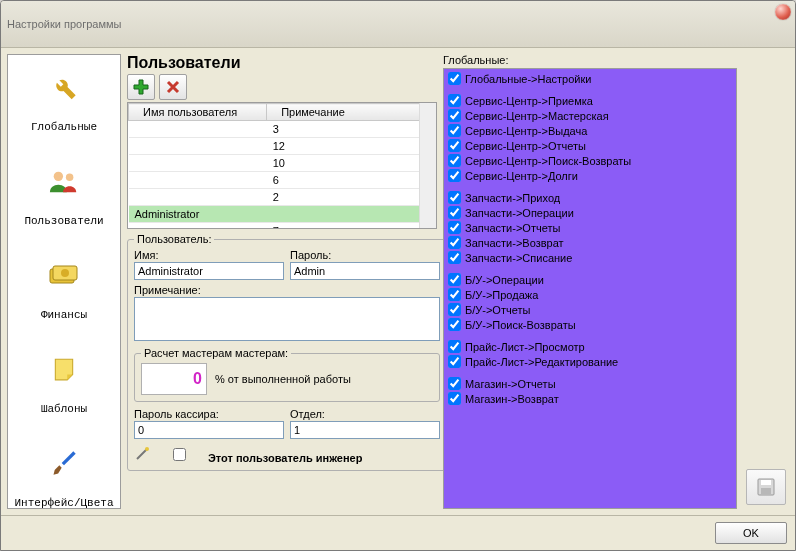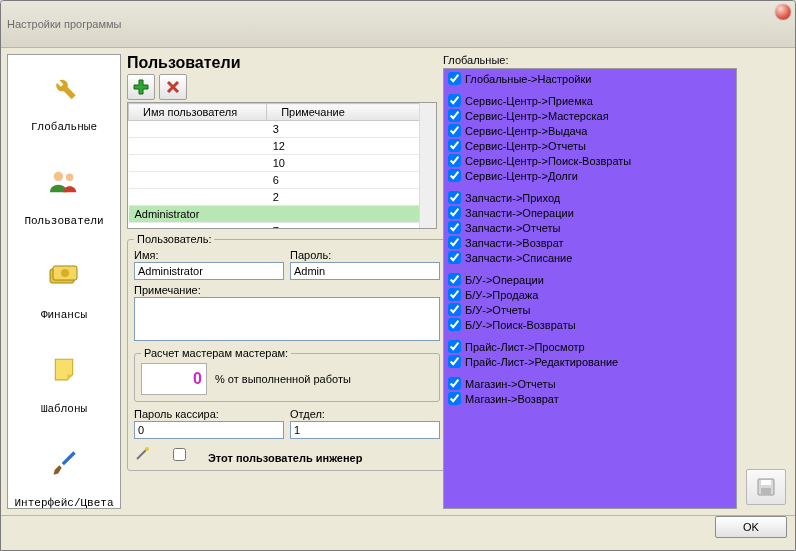--- a/index.html
+++ b/index.html
@@ -32,21 +32,21 @@
   legend{font-size:11px;padding:0 3px;}
   .row{display:flex;gap:6px;}
   .col{display:flex;flex-direction:column;flex:1;}
   label.small{font-size:11px;margin-bottom:1px;}
   input.txt,textarea.txt{font-family:inherit;font-size:11px;border:1px solid #7f9db9;padding:2px 3px;background:#fff;}
   textarea.txt{resize:none;height:38px;}
   .salary-val{font-size:16px;font-weight:bold;color:#d225c7;text-align:right;padding:6px 4px;border:1px solid #b0b0b0;width:56px;background:#fff;}
   .engineer-row{display:flex;align-items:flex-end;gap:19px;margin-top:6px;}
   .save-area{width:46px;display:flex;align-items:flex-end;justify-content:center;padding-bottom:4px;}
   .save-btn{width:38px;height:34px;border:1px solid #b6b6b6;background:linear-gradient(#fafafa,#e6e6e6);border-radius:2px;display:flex;align-items:center;justify-content:center;cursor:pointer;}
-  .footer{height:34px;border-top:1px solid #b9b6a5;background:#ece9d8;display:flex;align-items:flex-start;justify-content:flex-end;padding:0 8px;}
+  .footer{height:34px;border-top:1px solid #b9b6a5;background:#ece9d8;display:flex;align-items:center;justify-content:flex-end;padding:0 8px;}
   .ok-btn{width:72px;height:22px;border:1px solid #8b8b8b;background:linear-gradient(#fff,#e2e2e2);border-radius:2px;cursor:pointer;font-size:11px;}
   .scroll-thumb{position:absolute;right:0;top:0;width:16px;height:100%;background:#efefef;border-left:1px solid #dcdcdc;}
 </style>
 </head>
 <body>
 
 <div class="window">
   <div class="titlebar">
     <span>Настройки программы</span>
     <div class="close"></div>

